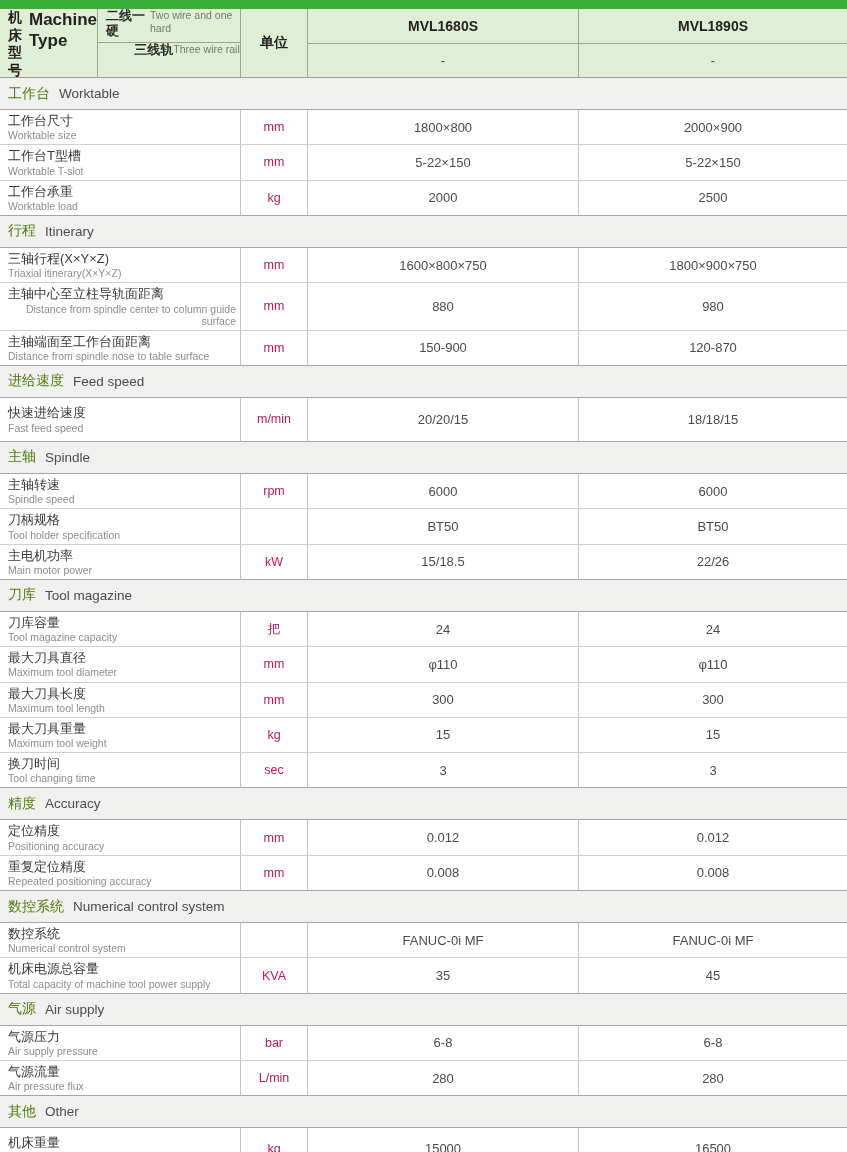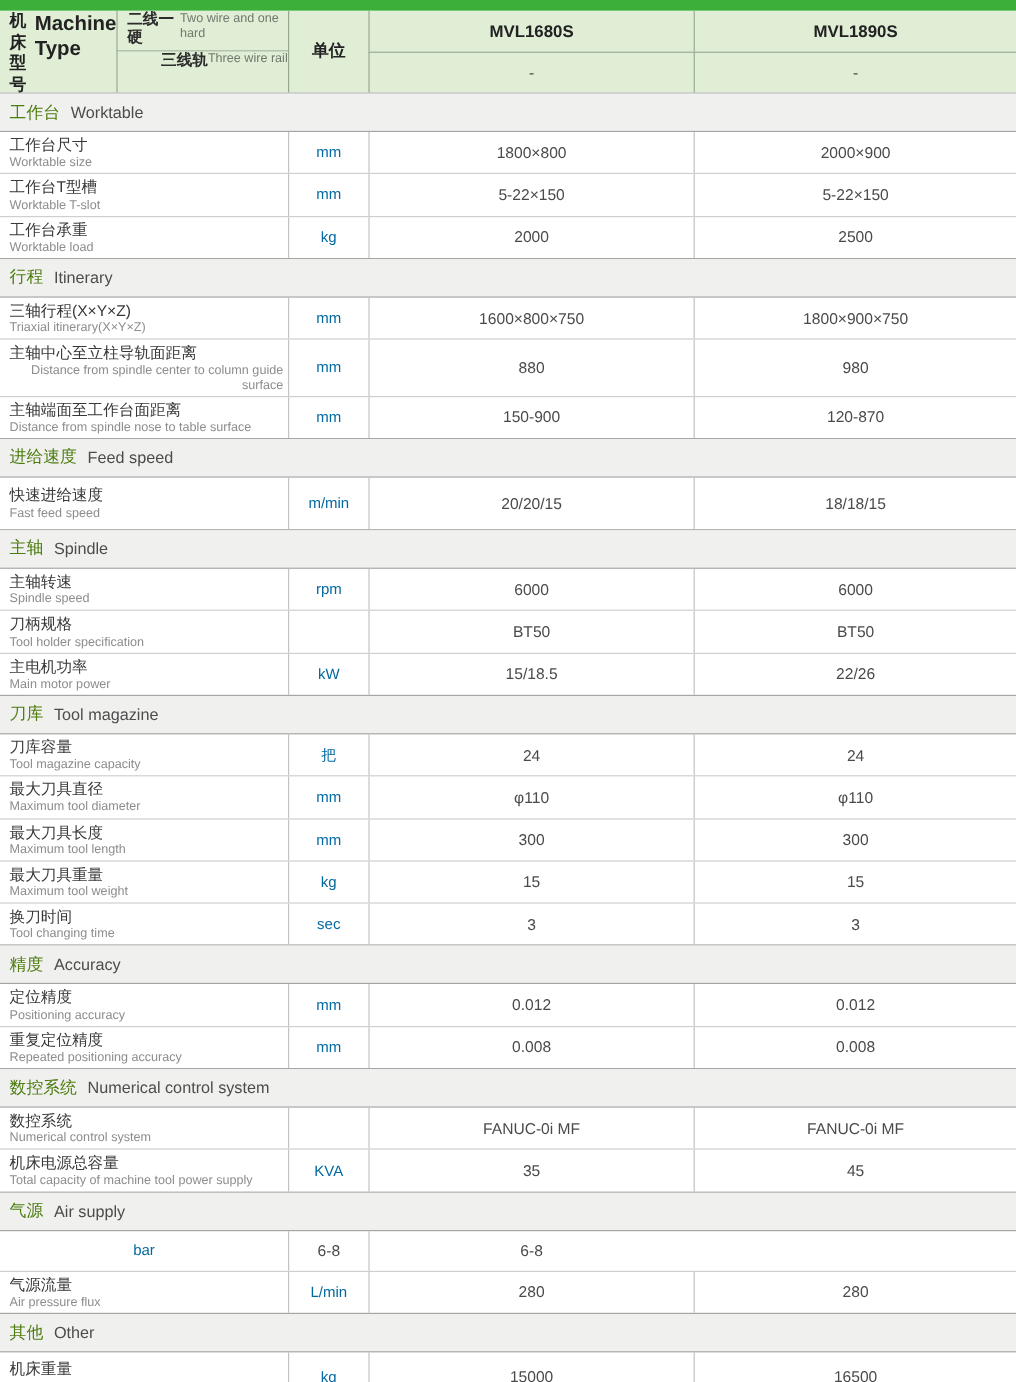--- a/index.html
+++ b/index.html
@@ -74,21 +74,21 @@
   .row .cell { display: flex; align-items: center; justify-content: center; }
   .row .cell + .cell { border-left: 1px solid #c3c3c3; }
   .row .label-cell {
     flex-direction: column;
     align-items: flex-start;
     justify-content: center;
     padding: 3px 4px 3px 8px;
   }
   .row .label-cell .zh { font-size: 13px; color: #383838; line-height: 1.25; }
   .row .label-cell .en { font-size: 10.5px; color: #8d8d8d; line-height: 1.15; }
-  .row .unit-cell { font-size: 12.5px; color: #0369a1; }
+  .row .unit-cell { font-size: 12.5px; color: #be185d; }
   .row .val-cell { font-size: 13px; color: #4a4a4a; }
 
   
   .section[data-idx="2"] .row { min-height: 43px; }
   .section[data-idx="8"] .row { min-height: 41px; }
 </style>
 </head>
 <body>
 
 <div class="page">
@@ -353,20 +353,24 @@
   </div>
         </div>
   </div>
       <div class="section" data-idx="7">
     <div class="section-band">
       <span class="zh">气源</span>
       <span class="en">Air supply</span>
     </div>
     <div class="rows">
           <div class="row">
+    <div class="cell label-cell">
+      <span class="zh">气源压力</span>
+      <span class="en">Air supply pressure</span>
+    </div>
     <div class="cell unit-cell">bar</div>
     <div class="cell val-cell">6-8</div>
     <div class="cell val-cell">6-8</div>
   </div>
           <div class="row">
     <div class="cell label-cell">
       <span class="zh">气源流量</span>
       <span class="en">Air pressure flux</span>
     </div>
     <div class="cell unit-cell">L/min</div>

